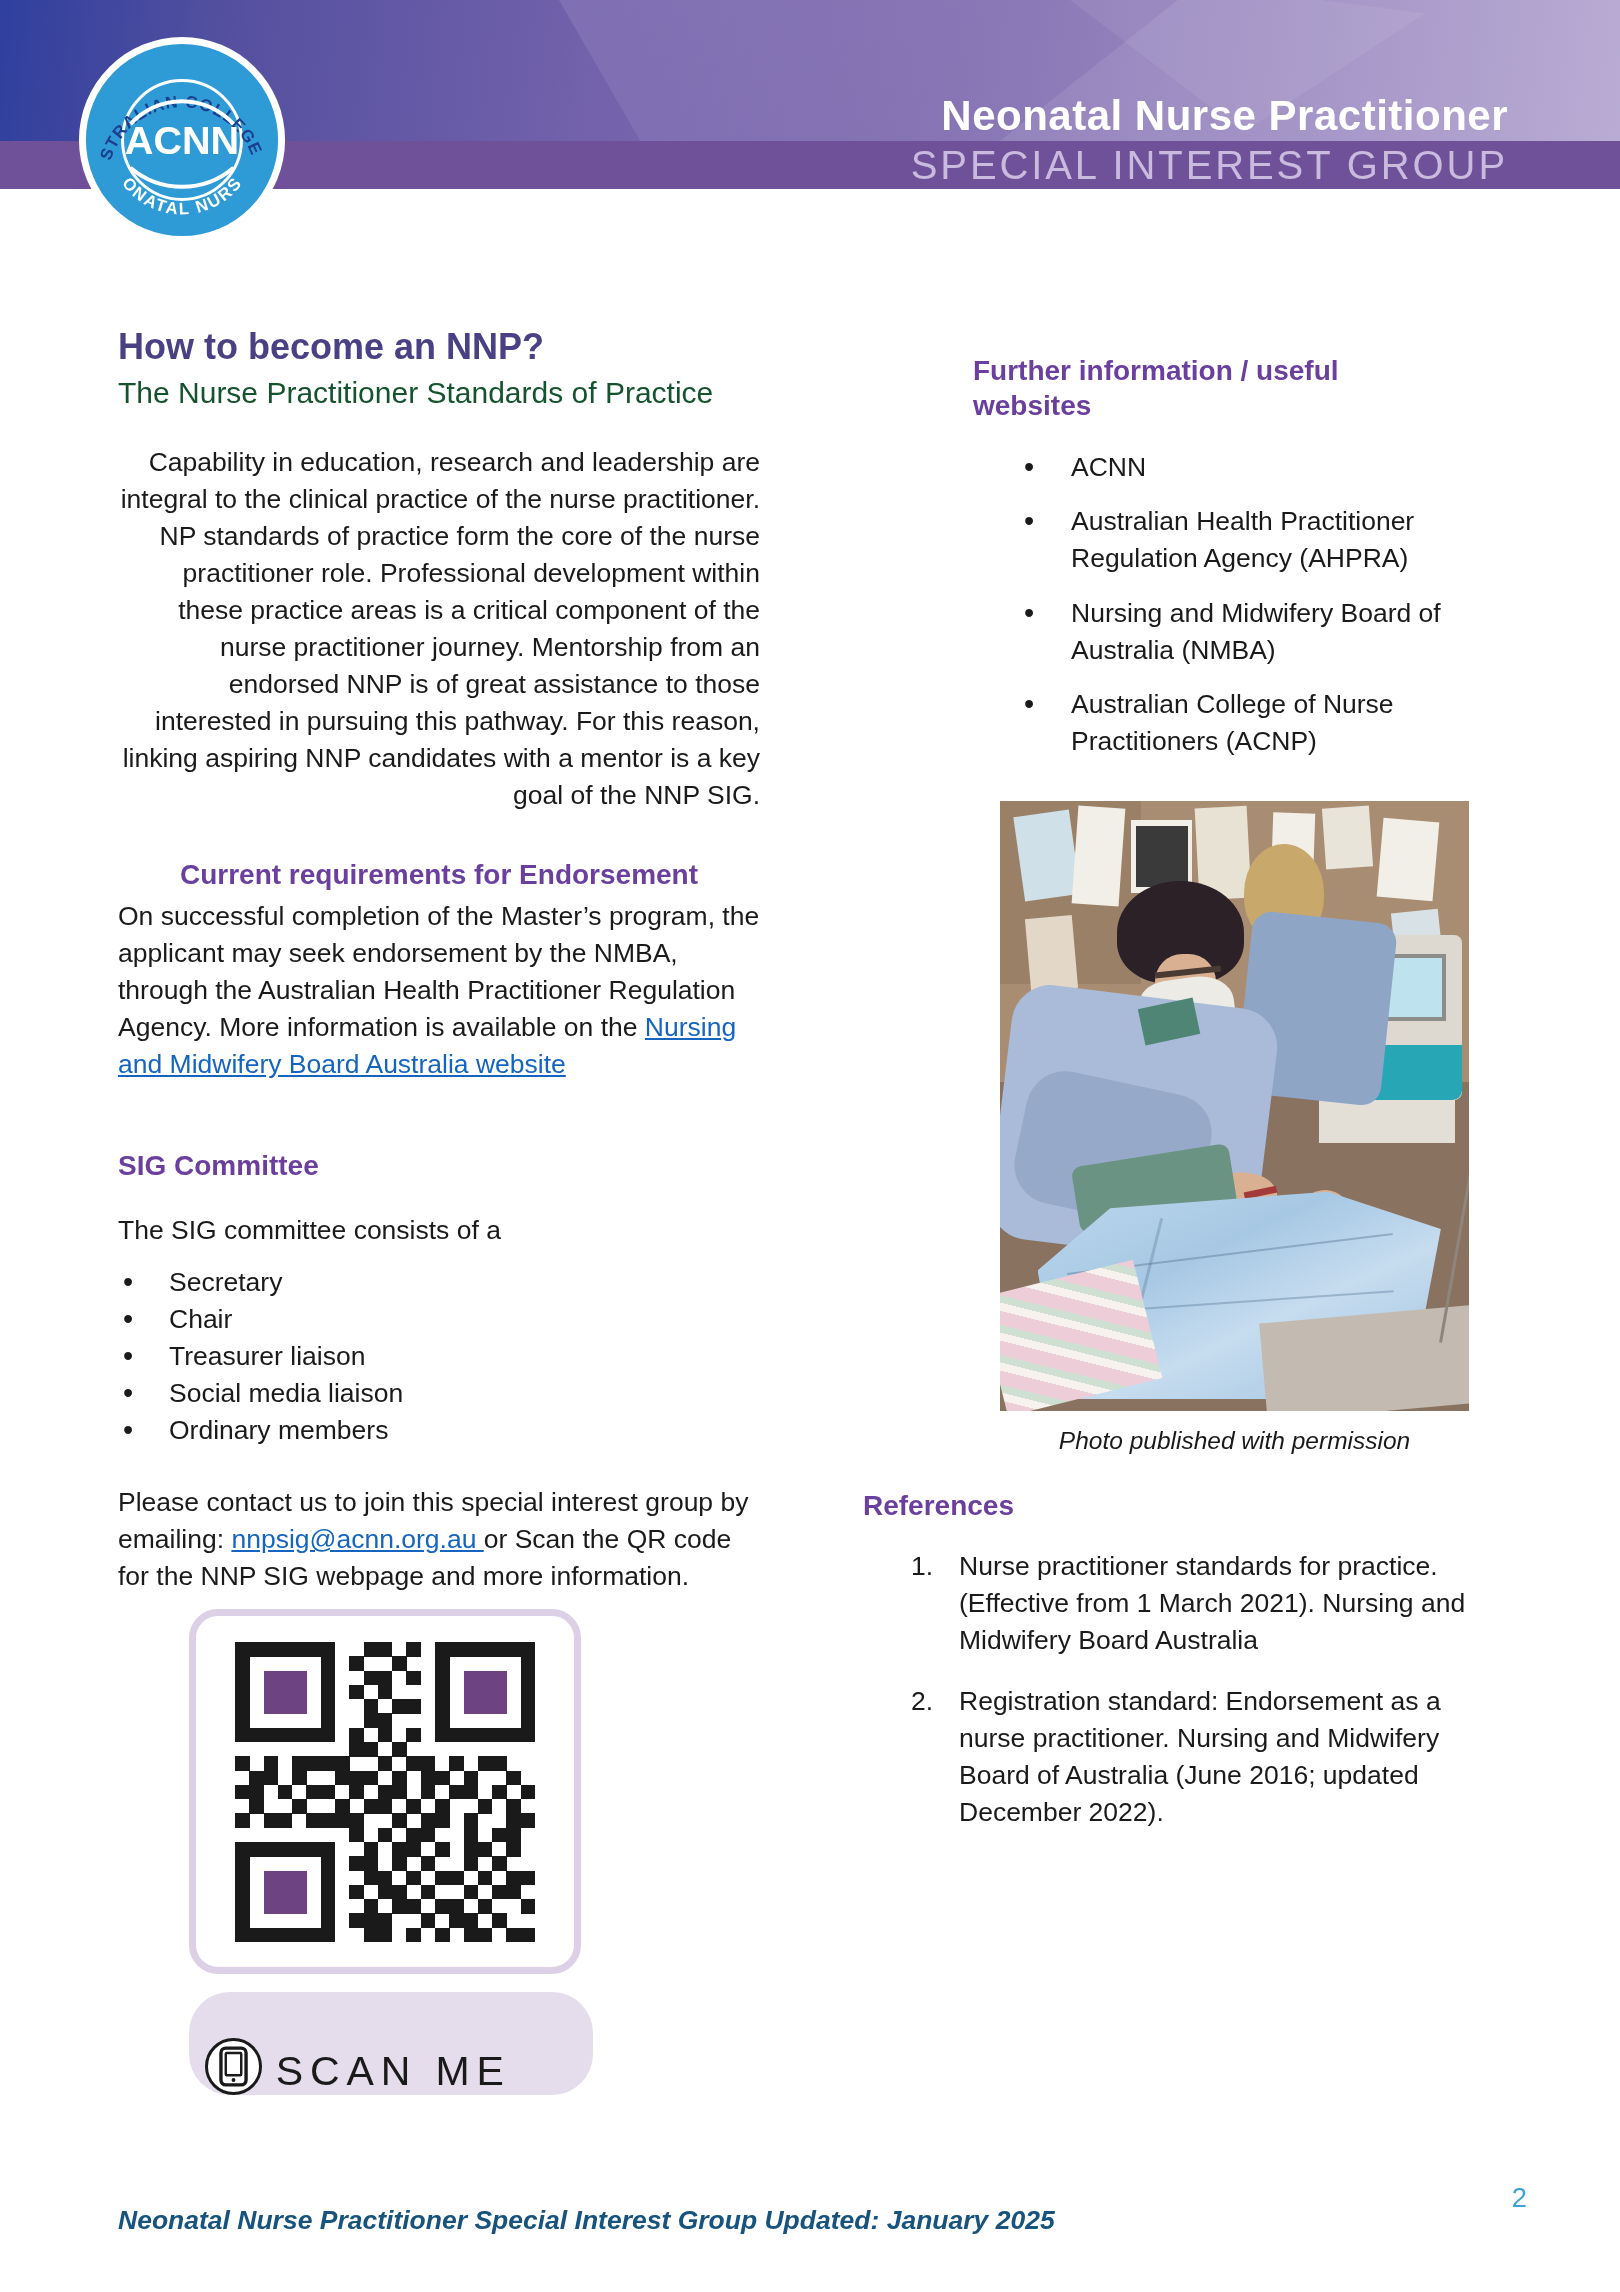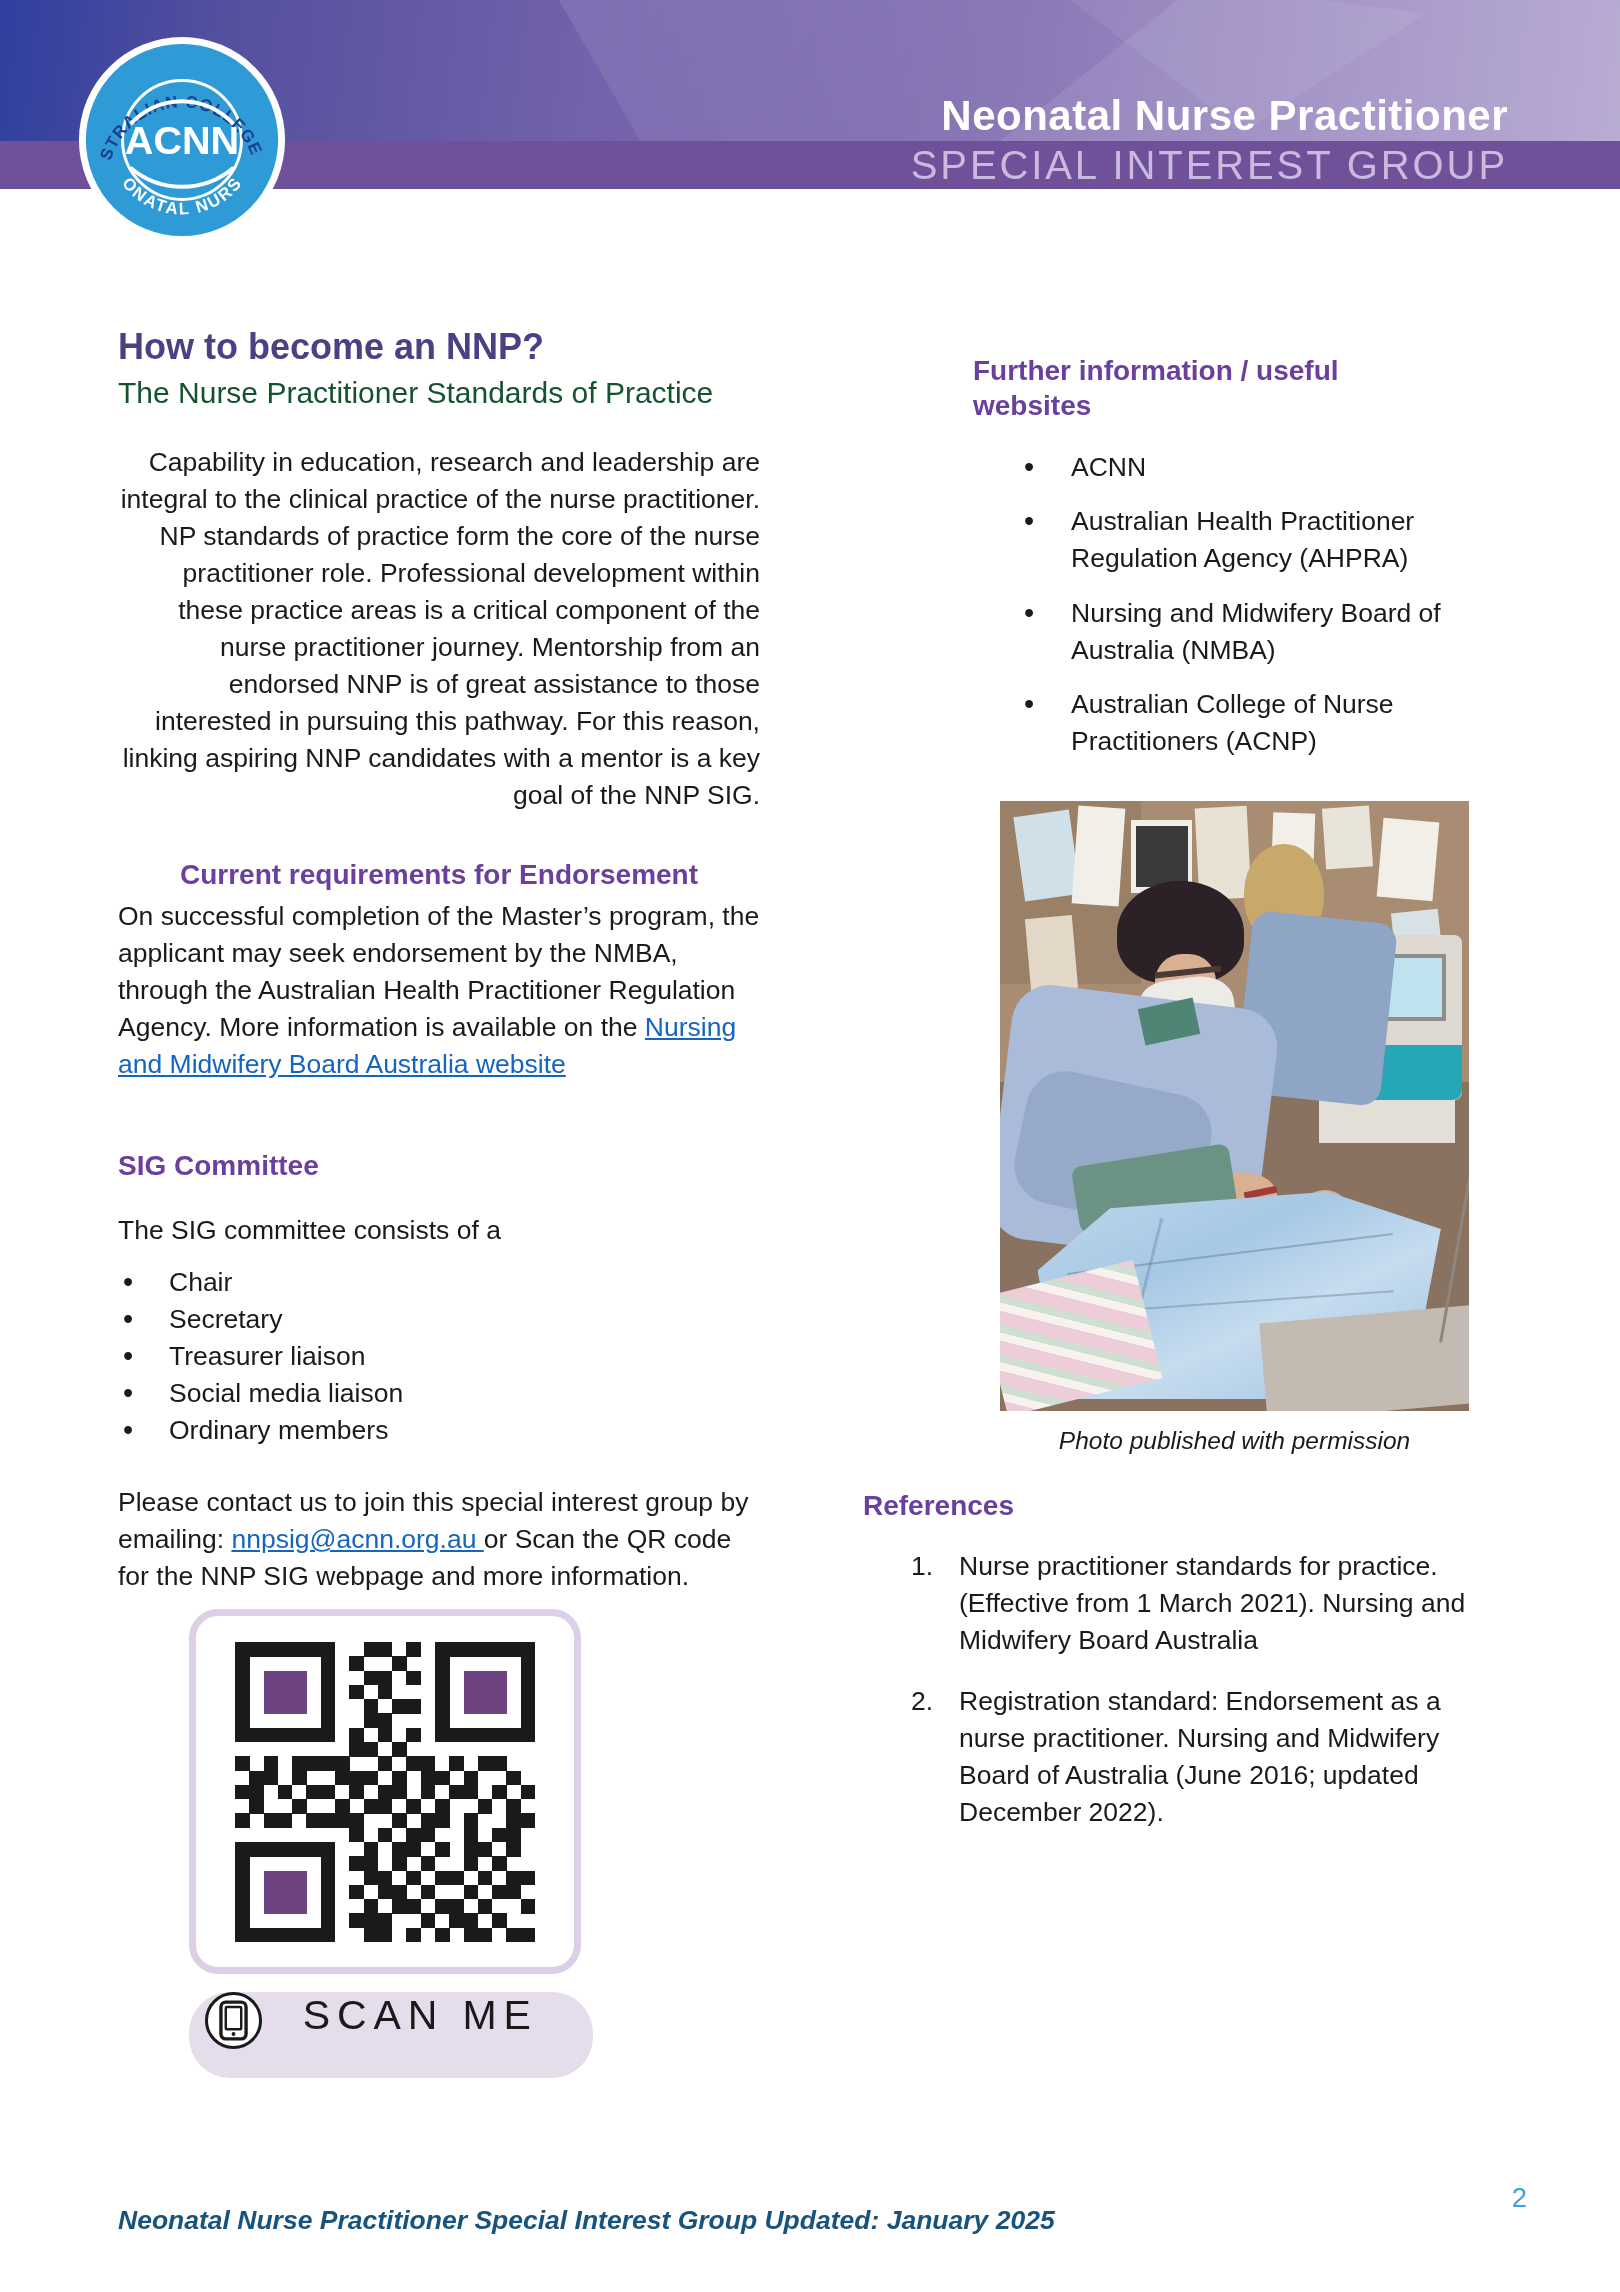--- a/index.html
+++ b/index.html
@@ -75,23 +75,23 @@
 
   
   .qr-frame {
     margin:13.7px 0 0 71px; width:392px; height:365px;
     background:#ffffff; border:7.8px solid #dcd0e6; border-radius:29px;
     display:flex; align-items:center; justify-content:center;
   }
   .qr-frame svg { width:300px; height:300px; }
 
   .scan-pill {
-    margin:17.6px 0 0 71px; width:404px; height:86px;
+    margin:17.6px 0 0 71px; width:404px; height:103px;
     background:#e5dcec; border-radius:41px;
-    display:flex; align-items:flex-start; gap:41px; padding-left:15.7px;
+    display:flex; align-items:flex-end; gap:14px; padding-left:15.7px;
   }
   .phone-badge {
     width:57px; height:57px; border-radius:50%;
     background:#ffffff; border:3.9px solid #1a1a1a;
     display:flex; align-items:center; justify-content:center; flex:0 0 auto;
   }
   .scan-label { font-size:41px; letter-spacing:6.9px; color:#1a1a1a; }
 
   
   .h-further { margin-left:110px; width:421px; }
@@ -201,22 +201,22 @@
   <div class="h-dark">How to become an NNP?</div>
   <div class="h-sub">The Nurse Practitioner Standards of Practice</div>
   <p class="body-text p1">Capability in education, research and leadership are integral to the clinical practice of the nurse practitioner. NP standards of practice form the core of the nurse practitioner role. Professional development within these practice areas is a critical component of the nurse practitioner journey. Mentorship from an endorsed NNP is of great assistance to those interested in pursuing this pathway. For this reason, linking aspiring NNP candidates with a mentor is a key goal of the NNP SIG.</p>
 
   <div class="h-purple h-endorse">Current requirements for Endorsement</div>
   <p class="body-text p2"><span>On successful completion of the Master’s program, the applicant may seek endorsement by the NMBA, through the Australian Health Practitioner Regulation Agency. More information is available on the </span><a class="doc-link">Nursing and Midwifery Board Australia website</a></p>
 
   <div class="h-purple h-sig">SIG Committee</div>
   <p class="body-text p3">The SIG committee consists of a</p>
   <ul class="dots">
+    <li>Secretary</li>
     <li>Chair</li>
-    <li>Secretary</li>
     <li>Treasurer liaison</li>
     <li>Social media liaison</li>
     <li>Ordinary members</li>
   </ul>
 
   <p class="body-text contact"><span>Please contact us to join this special interest group by emailing: </span><a class="doc-link">nnpsig@acnn.org.au </a><span>or Scan the QR code for the NNP SIG webpage and more information.</span></p>
 
   <div class="qr-frame">
     <svg id="qr-code" viewBox="0 0 21 21" shape-rendering="crispEdges">
         <rect x="0" y="0" width="1.02" height="1.02" fill="#1a1a1a"></rect>

